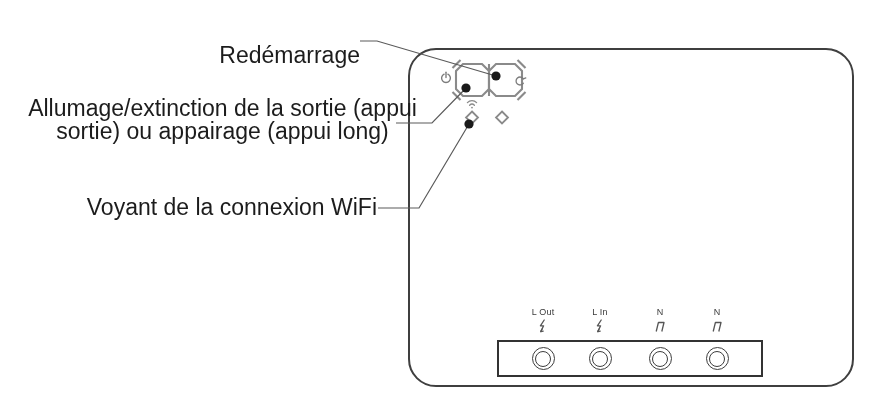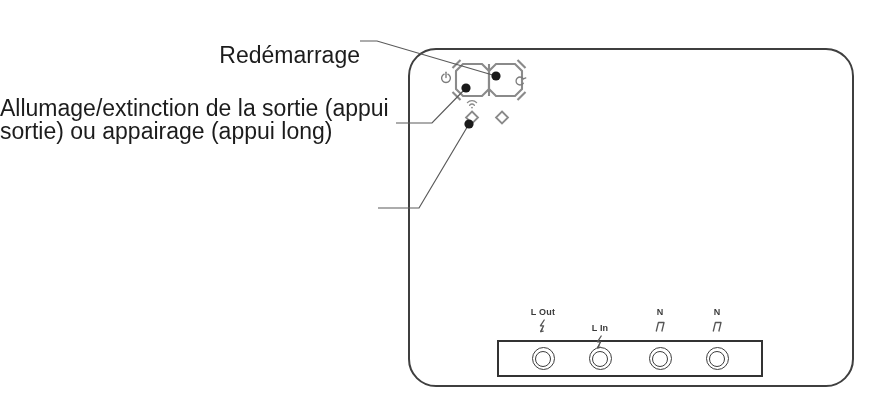--- a/index.html
+++ b/index.html
@@ -13,42 +13,42 @@
   #device-body{
     left:408px;top:48px;width:446px;height:339px;box-sizing:border-box;
     border:2.5px solid var(--outline,#3f3f3f);border-radius:28px;background:#fff;
   }
 
   
   .callout-label{
     color:var(--text,#1c1c1c);font-size:23px;line-height:23px;white-space:nowrap;
   }
   #restart-label{right:519px;top:44px;text-align:right;}
-  #output-pairing-label{left:0;top:97px;width:445px;}
+  #output-pairing-label{left:0;top:97px;width:445px;text-align:center;}
   #wifi-led-label{right:502px;top:196px;text-align:right;}
 
   
   #terminal-block{
     left:497px;top:340px;width:266px;height:37px;box-sizing:border-box;
     border:2px solid #333;background:#fff;
   }
   .terminal-circle{
     position:absolute;top:347px;width:23px;height:23px;box-sizing:border-box;
     border:1.7px solid #3d3d3d;border-radius:50%;
     display:flex;align-items:center;justify-content:center;background:#fff;
   }
   .terminal-circle .inner{
     width:16px;height:16px;box-sizing:border-box;border:1.4px solid #3d3d3d;border-radius:50%;
   }
   .terminal-col{
     position:absolute;top:306px;width:56px;text-align:center;
     color:var(--terminal-text,#3a3a3a);
   }
   .terminal-col .t-label{
-    font-size:9px;font-weight:bold;letter-spacing:0.2px;line-height:12px;white-space:nowrap;
+    font-size:9px;font-weight:normal;letter-spacing:0.2px;line-height:12px;white-space:nowrap;
   }
   .terminal-col svg{display:block;margin:1px auto 0;}
 
   svg{overflow:visible;}
   #callout-overlay{left:0;top:0;pointer-events:none;}
 </style>
 </head>
 <body>
 
 <div id="canvas">
@@ -107,21 +107,21 @@
       <div class="inner"></div>
     </div>
 
   <div class="terminal-col" style="left:515px;">
     <div class="t-label">L Out</div>
     <svg width="12" height="14" viewBox="0 0 12 14" fill="none" stroke="#555" stroke-width="1.3" stroke-linecap="round" stroke-linejoin="round">
       <path d="M7.2,1 L3.4,6.8 L6.6,6.8 L3.8,12.6"></path>
         <path d="M4.9,10.2 L3.8,12.6 L6.2,12.2"></path>
     </svg>
   </div>
-  <div class="terminal-col" style="left:572px;margin-top:16px;">
+  <div class="terminal-col" style="left:572px;">
     <div class="t-label">L In</div>
     <svg width="12" height="14" viewBox="0 0 12 14" fill="none" stroke="#555" stroke-width="1.3" stroke-linecap="round" stroke-linejoin="round">
       <path d="M7.2,1 L3.4,6.8 L6.6,6.8 L3.8,12.6"></path>
         <path d="M4.9,10.2 L3.8,12.6 L6.2,12.2"></path>
     </svg>
   </div>
   <div class="terminal-col" style="left:632px;">
     <div class="t-label">N</div>
     <svg width="12" height="14" viewBox="0 0 12 14" fill="none" stroke="#555" stroke-width="1.3" stroke-linejoin="round">
       <path d="M2.2,12.5 L4.4,3.5 L10,3.5 L7.8,12.5"></path>
@@ -134,20 +134,21 @@
     </svg>
   </div>
 
   <div class="abs callout-label" id="restart-label">Redémarrage</div>
 
   <div class="abs callout-label" id="output-pairing-label">
     <div>Allumage/extinction de la sortie (appui</div>
     <div>sortie) ou appairage (appui long)</div>
   </div>
 
+  <div class="abs callout-label" id="wifi-led-label">Voyant de la connexion WiFi</div>
 
   <svg class="abs" id="callout-overlay" width="879" height="416" viewBox="0 0 879 416">
     <g fill="none" stroke="var(--line,#5a5a5a)" stroke-width="1.2">
       <path d="M360,41 L377,41 L496,76"></path>
       <path d="M396,123 L432,123 L466,88"></path>
       <path d="M378,208 L419,208 L469,124"></path>
     </g>
     <g fill="#1a1a1a" stroke="none">
       <circle cx="496" cy="76" r="4.6"></circle>
       <circle cx="466" cy="88" r="4.6"></circle>

